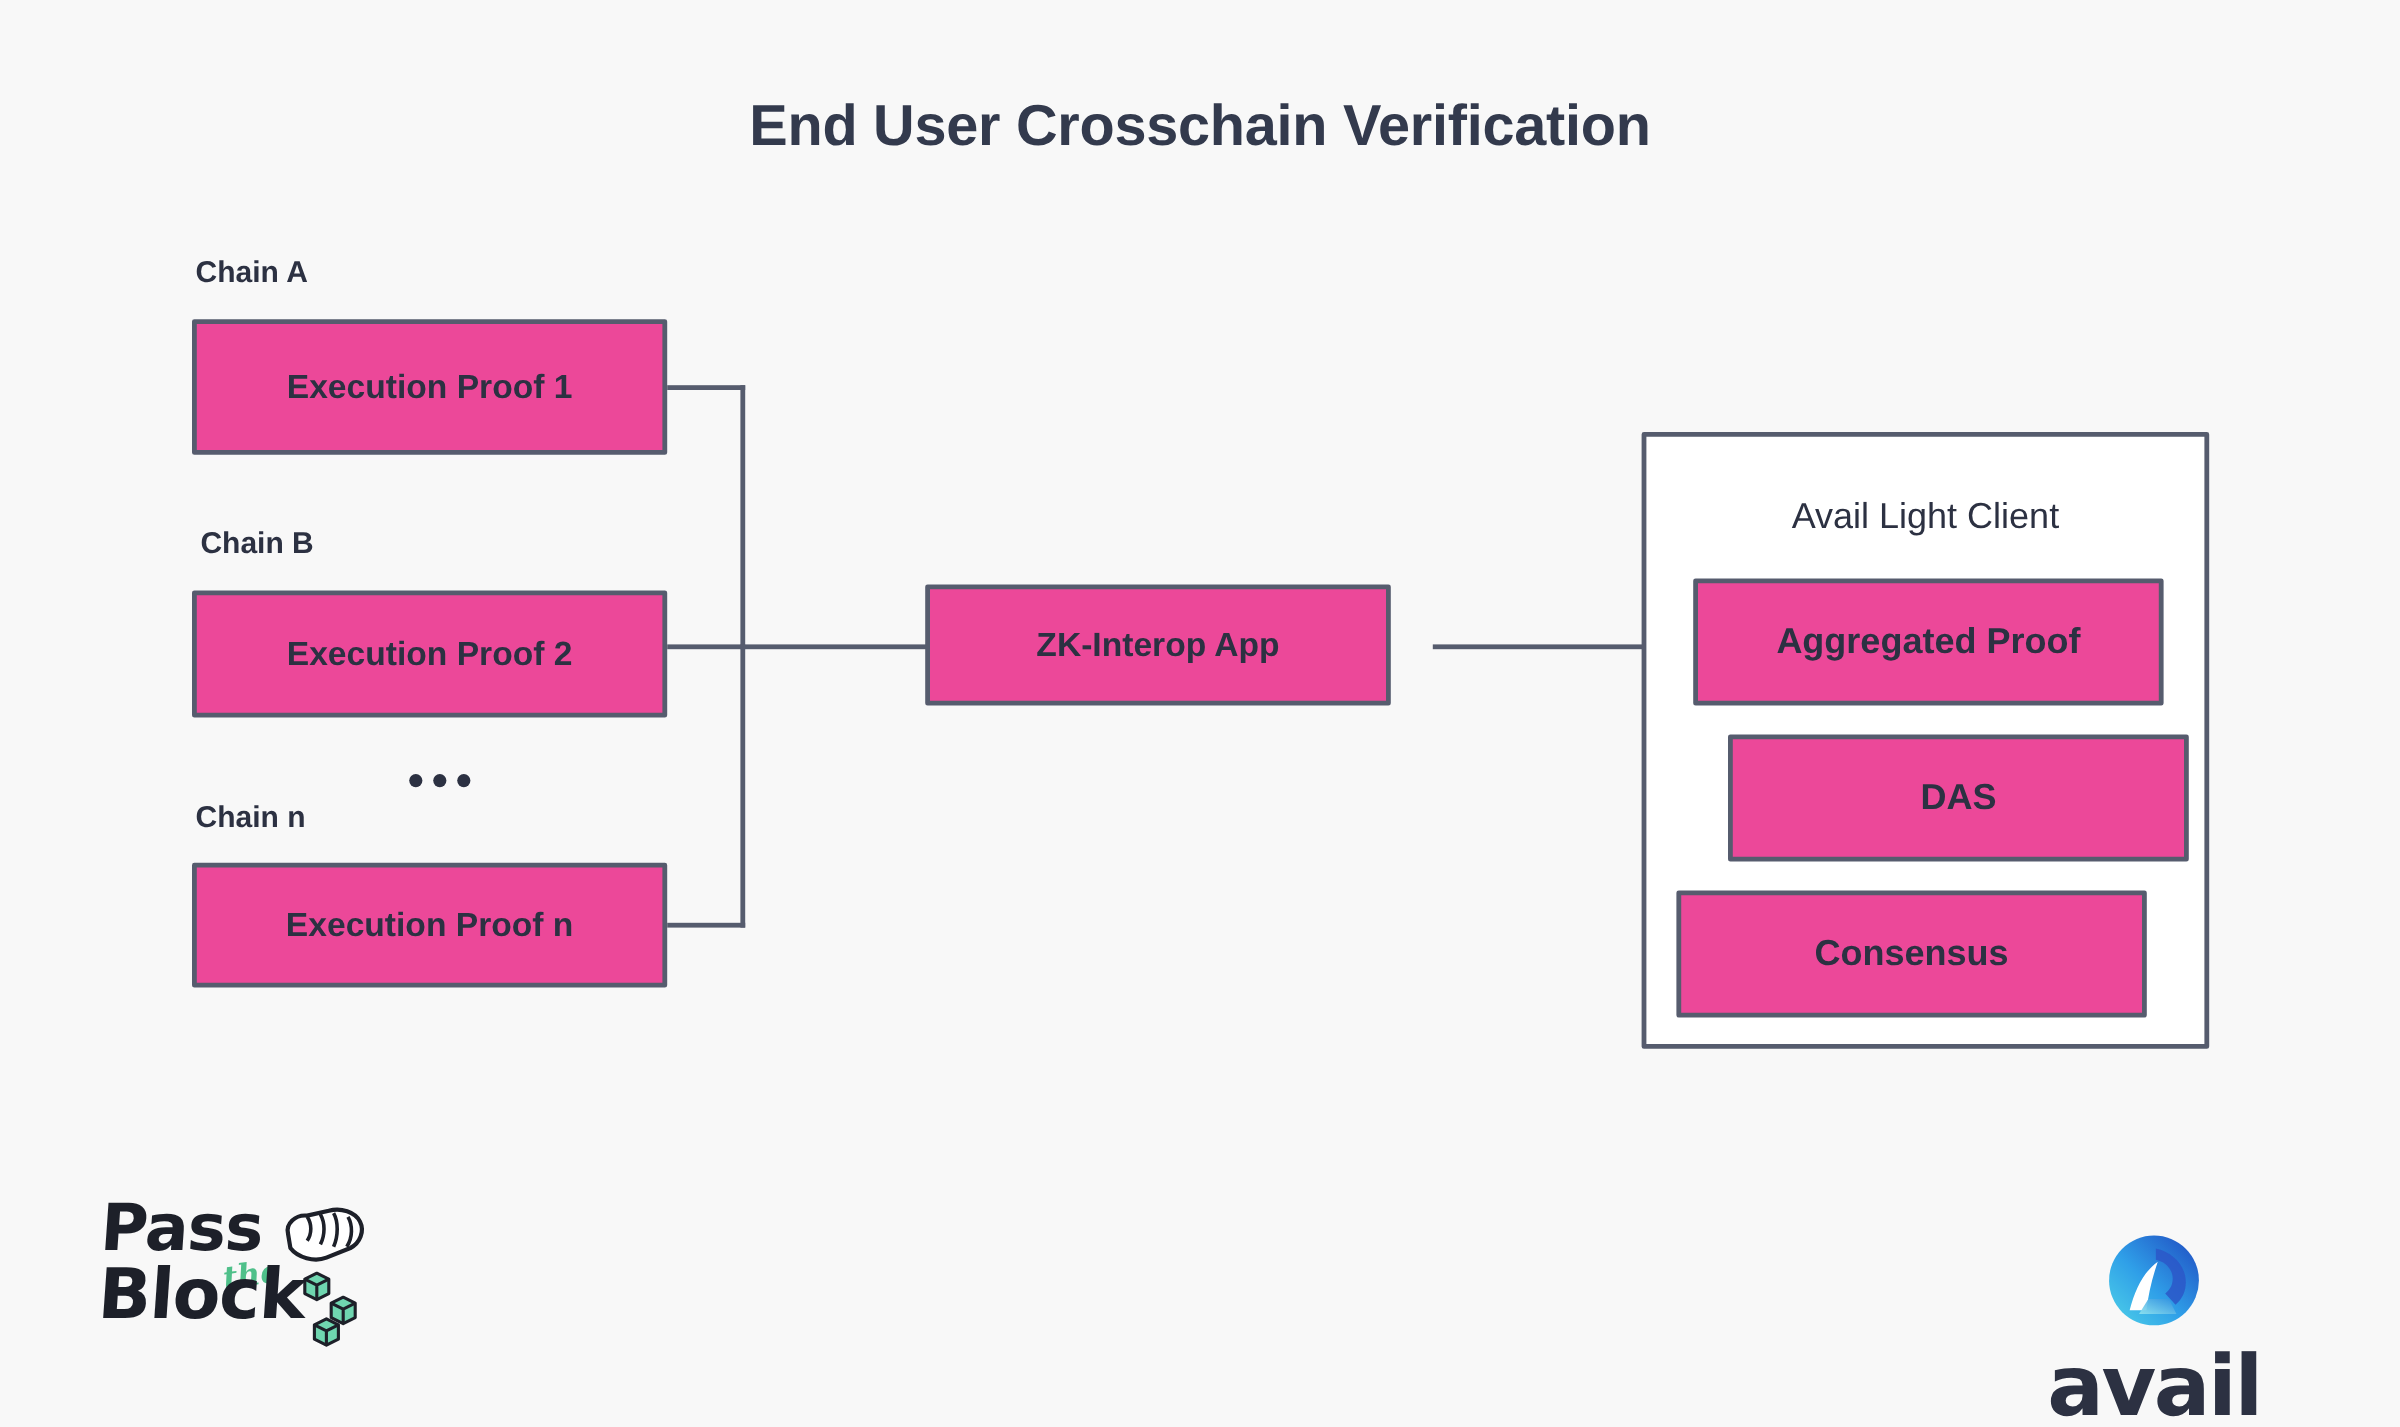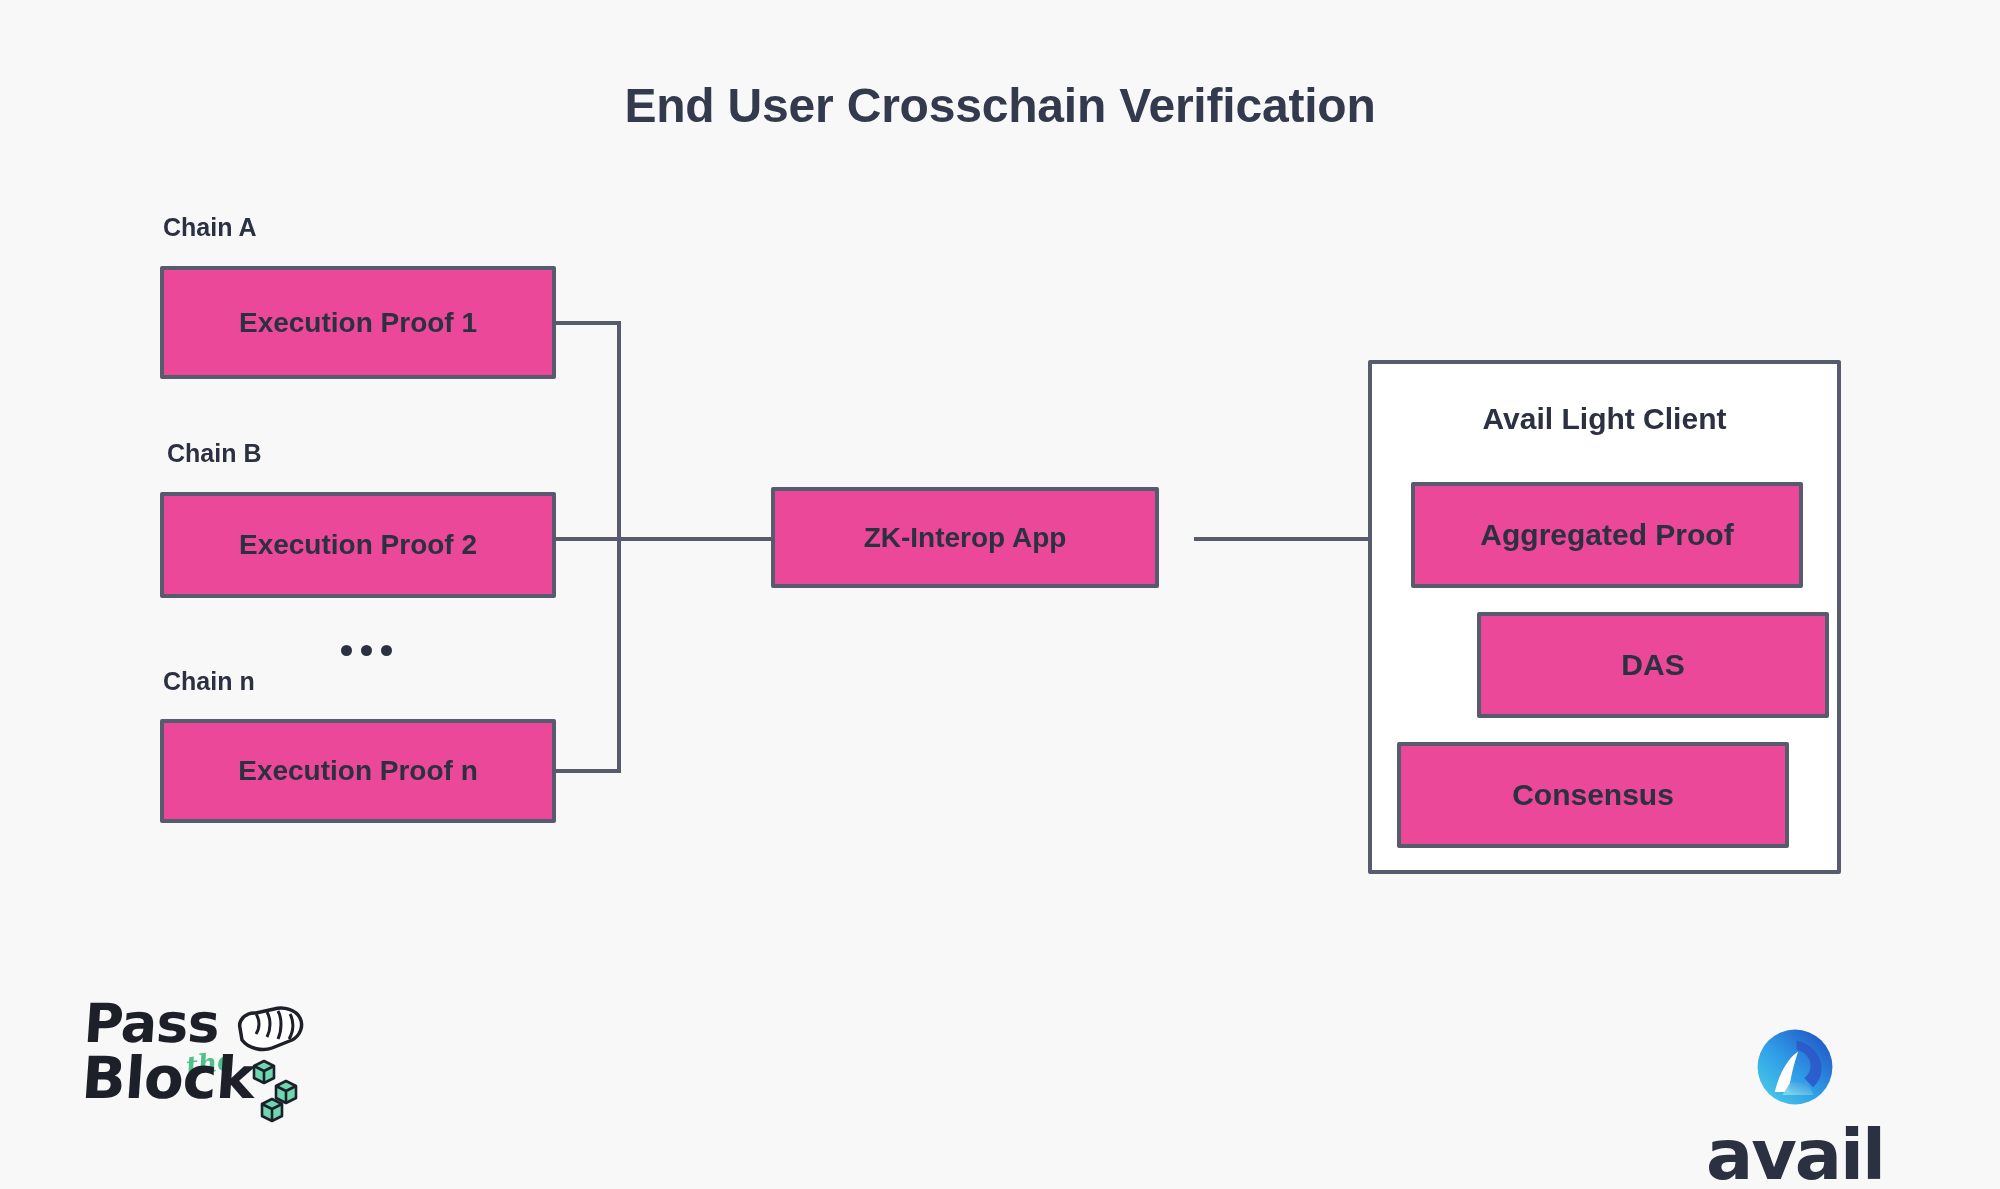--- a/index.html
+++ b/index.html
@@ -69,25 +69,25 @@
   .container-box {
     position: absolute;
     box-sizing: border-box;
     background: #ffffff;
     border: 4px solid #565c6e;
     border-radius: 2px;
   }
   .container-title {
     position: absolute;
     left: 0;
-    top: 38px;
+    top: 50px;
     width: 100%;
     text-align: center;
     font-size: 30px;
-    font-weight: 700;
+    font-weight: 400;
     color: #2c3142;
   }
 
   
   .line {
     position: absolute;
     background: #565c6e;
   }
   .line.h { height: 4px; }
   .line.v { width: 4px; }
@@ -221,21 +221,21 @@
   <div class="dbox zk" style="left:771px; top:487px; width:388px; height:101px;">ZK-Interop App</div>
 
   <div class="line h" style="left:1194px; top:537px; width:218px;"></div>
 
   <div class="container-box" style="left:1368px; top:360px; width:473px; height:514px;">
     <div class="container-title">Avail Light Client</div>
   </div>
 
   <div class="dbox inner" style="left:1411px; top:482px; width:392px; height:106px;">Aggregated Proof</div>
 
-  <div class="dbox inner" style="left:1477px; top:612px; width:352px; height:106px;">DAS</div>
+  <div class="dbox inner" style="left:1440px; top:612px; width:384px; height:106px;">DAS</div>
 
   <div class="dbox inner" style="left:1397px; top:742px; width:392px; height:106px;">Consensus</div>
 
   <div class="ptb-logo">
     <div class="ptb-pass">Pass</div>
     <div class="ptb-the">the</div>
     <div class="ptb-block">Block</div>
 
     <svg class="ptb-hand" viewBox="0 0 72 58">
       <path d="M6 30 C4 22, 12 14, 22 15 L40 11 C50 8, 62 12, 66 20 C70 28, 66 38, 58 42

